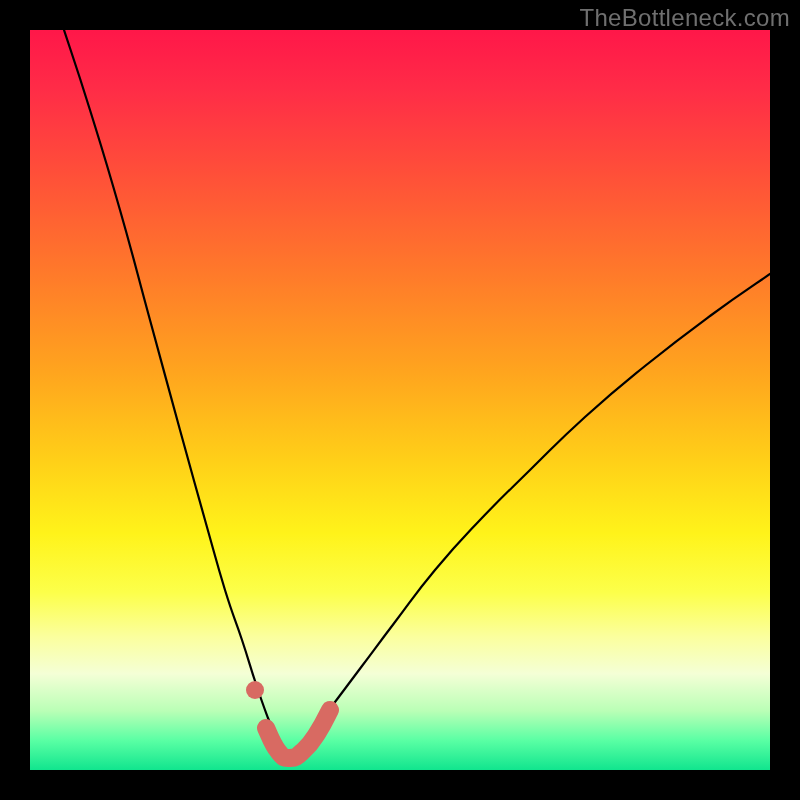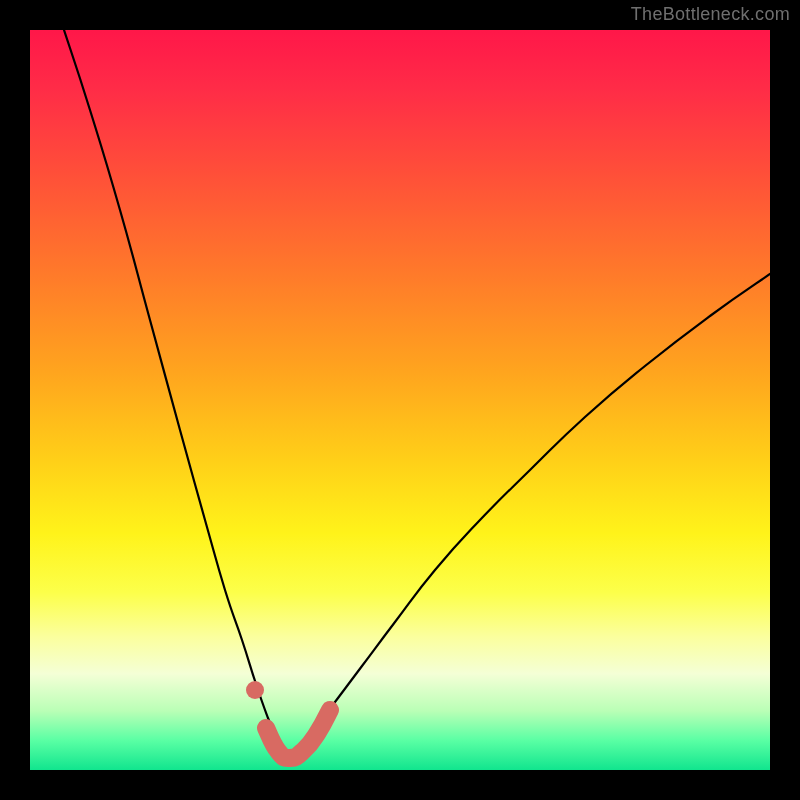--- a/index.html
+++ b/index.html
@@ -48,21 +48,21 @@
       #baffb6 92%,
       #5affa4 96%,
       #11e58e 100%
     );
   }
   .watermark {
     position: absolute;
     top: 4px;
     right: 10px;
     color: #6f6f6f;
-    font-size: 18px;
+    font-size: 24px;
     font-weight: 500;
     letter-spacing: 0.3px;
     user-select: none;
   }
   svg.curves {
     position: absolute;
     left: 0;
     top: 0;
     width: 100%;
     height: 100%;

